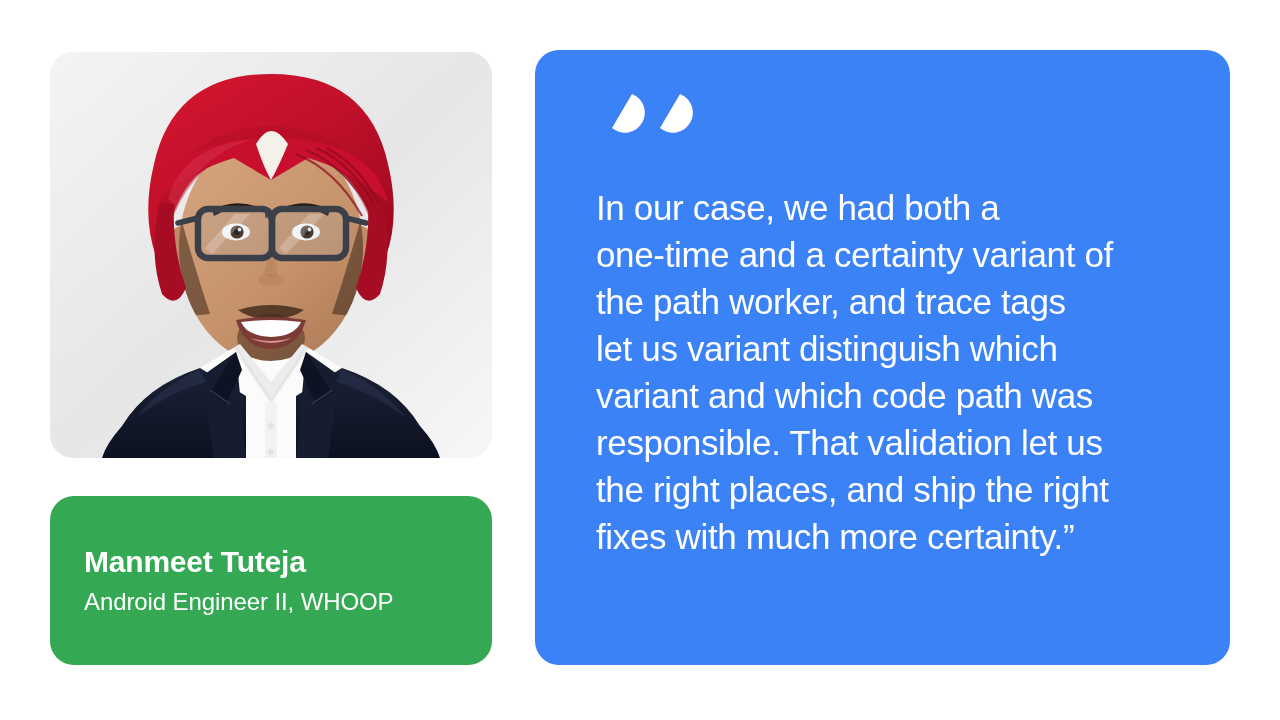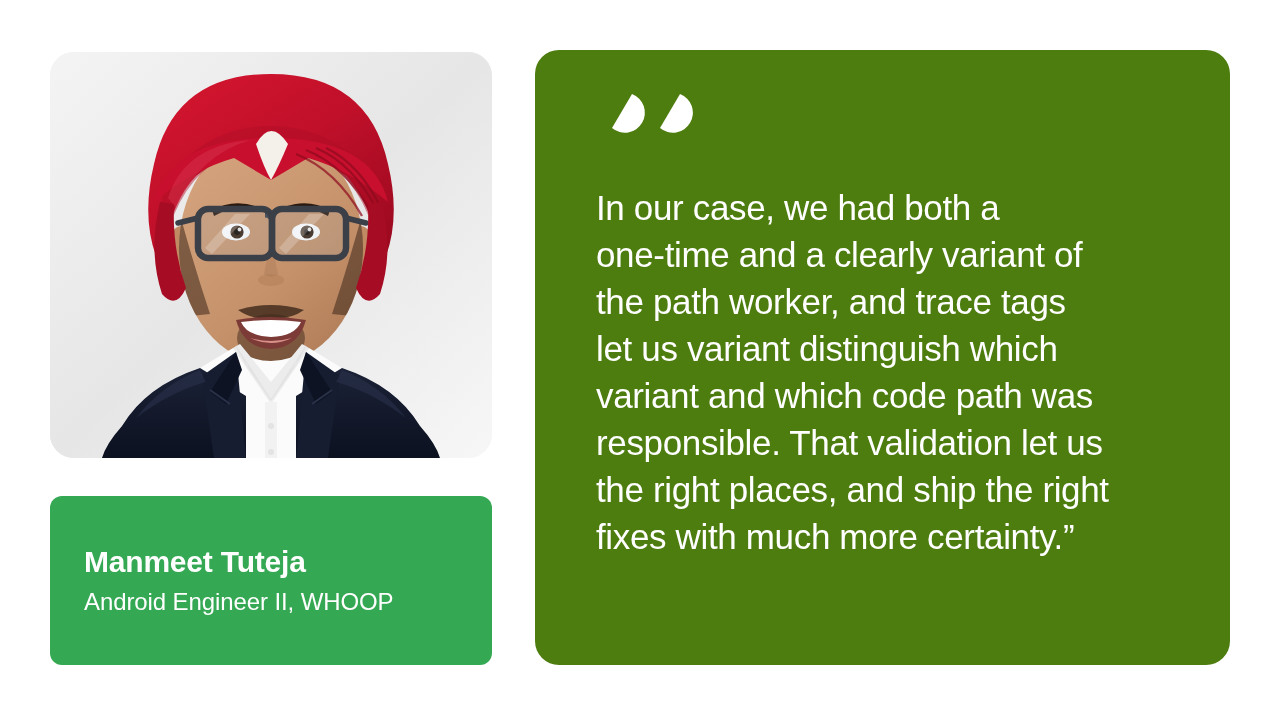--- a/index.html
+++ b/index.html
@@ -18,21 +18,21 @@
     width:442px; height:406px;
     border-radius:24px;
     overflow:hidden;
     background:linear-gradient(135deg,#f2f2f2 0%,#e7e7e7 45%,#f6f6f6 100%);
   }
   .photo-card svg { display:block; width:100%; height:100%; }
 
   .name-card {
     position:absolute; left:50px; top:496px;
     width:442px; height:169px;
-    border-radius:12px;
+    border-radius:24px;
     background:#34a853;
     display:flex; flex-direction:column; justify-content:center;
     padding:0 34px;
   }
   .person-name {
     color:#ffffff;
     font-size:30px;
     font-weight:700;
     letter-spacing:-0.2px;
     line-height:1.25;
@@ -46,21 +46,21 @@
     line-height:1.35;
     margin-top:6px;
     white-space:nowrap;
   }
 
   
   .quote-card {
     position:absolute; left:535px; top:50px;
     width:695px; height:615px;
     border-radius:24px;
-    background:#4d7c0f;
+    background:#3b82f6;
     padding:40px 58px 40px 61px;
   }
   .quote-mark {
     display:block;
     width:100px; height:72px;
     margin-bottom:22px;
   }
   .quote-text {
     color:#ffffff;
     font-size:35px;
@@ -219,21 +219,21 @@
 
     <svg class="quote-mark" viewBox="0 0 100 72" role="img">
       <g fill="#ffffff">
         <path d="M36 4 L16 38 A20 20 0 1 0 36 4 Z"></path>
         <path d="M84 4 L64 38 A20 20 0 1 0 84 4 Z"></path>
       </g>
     </svg>
 
     <div class="quote-text">
       <span class="ln">In our case, we had both a</span>
-      <span class="ln">one-time and a clearly variant of</span>
+      <span class="ln">one-time and a certainty variant of</span>
       <span class="ln">the path worker, and trace tags</span>
       <span class="ln">let us variant distinguish which</span>
       <span class="ln">variant and which code path was</span>
       <span class="ln">responsible. That validation let us</span>
       <span class="ln">the right places, and ship the right</span>
       <span class="ln">fixes with much more certainty.”</span>
     </div>
 
   </div>
 

